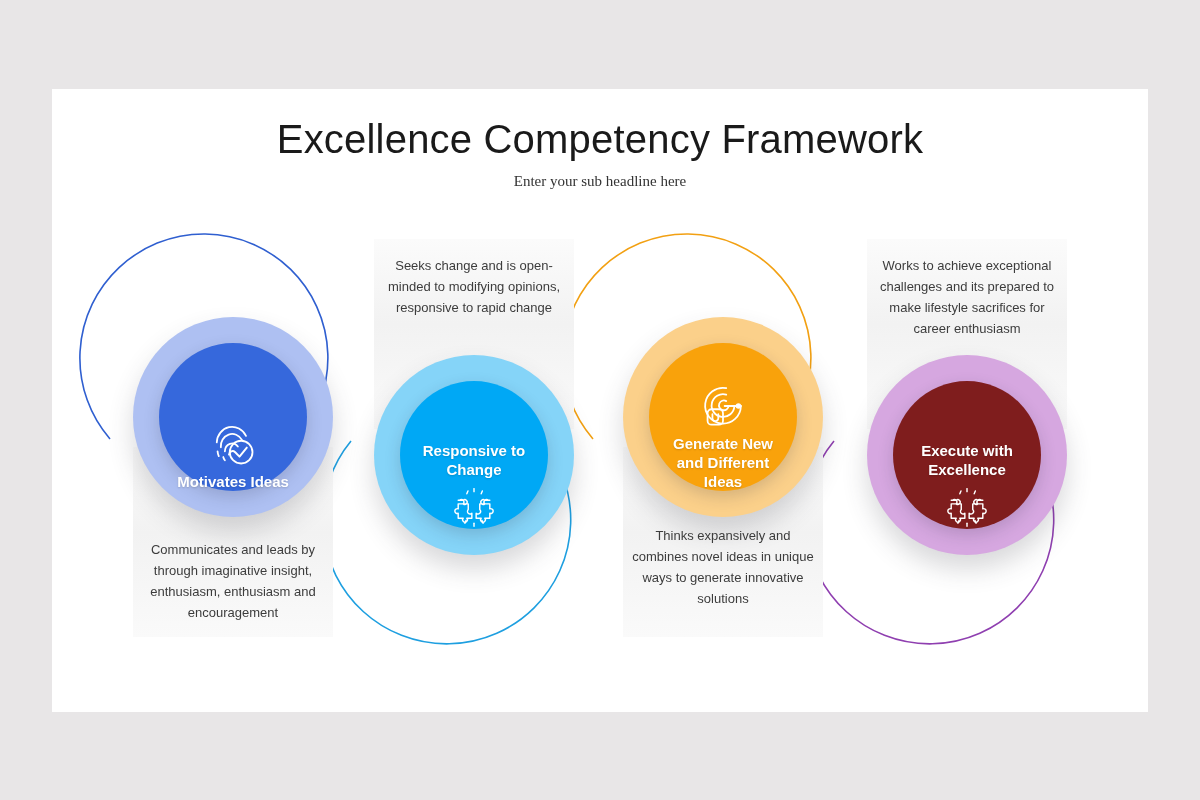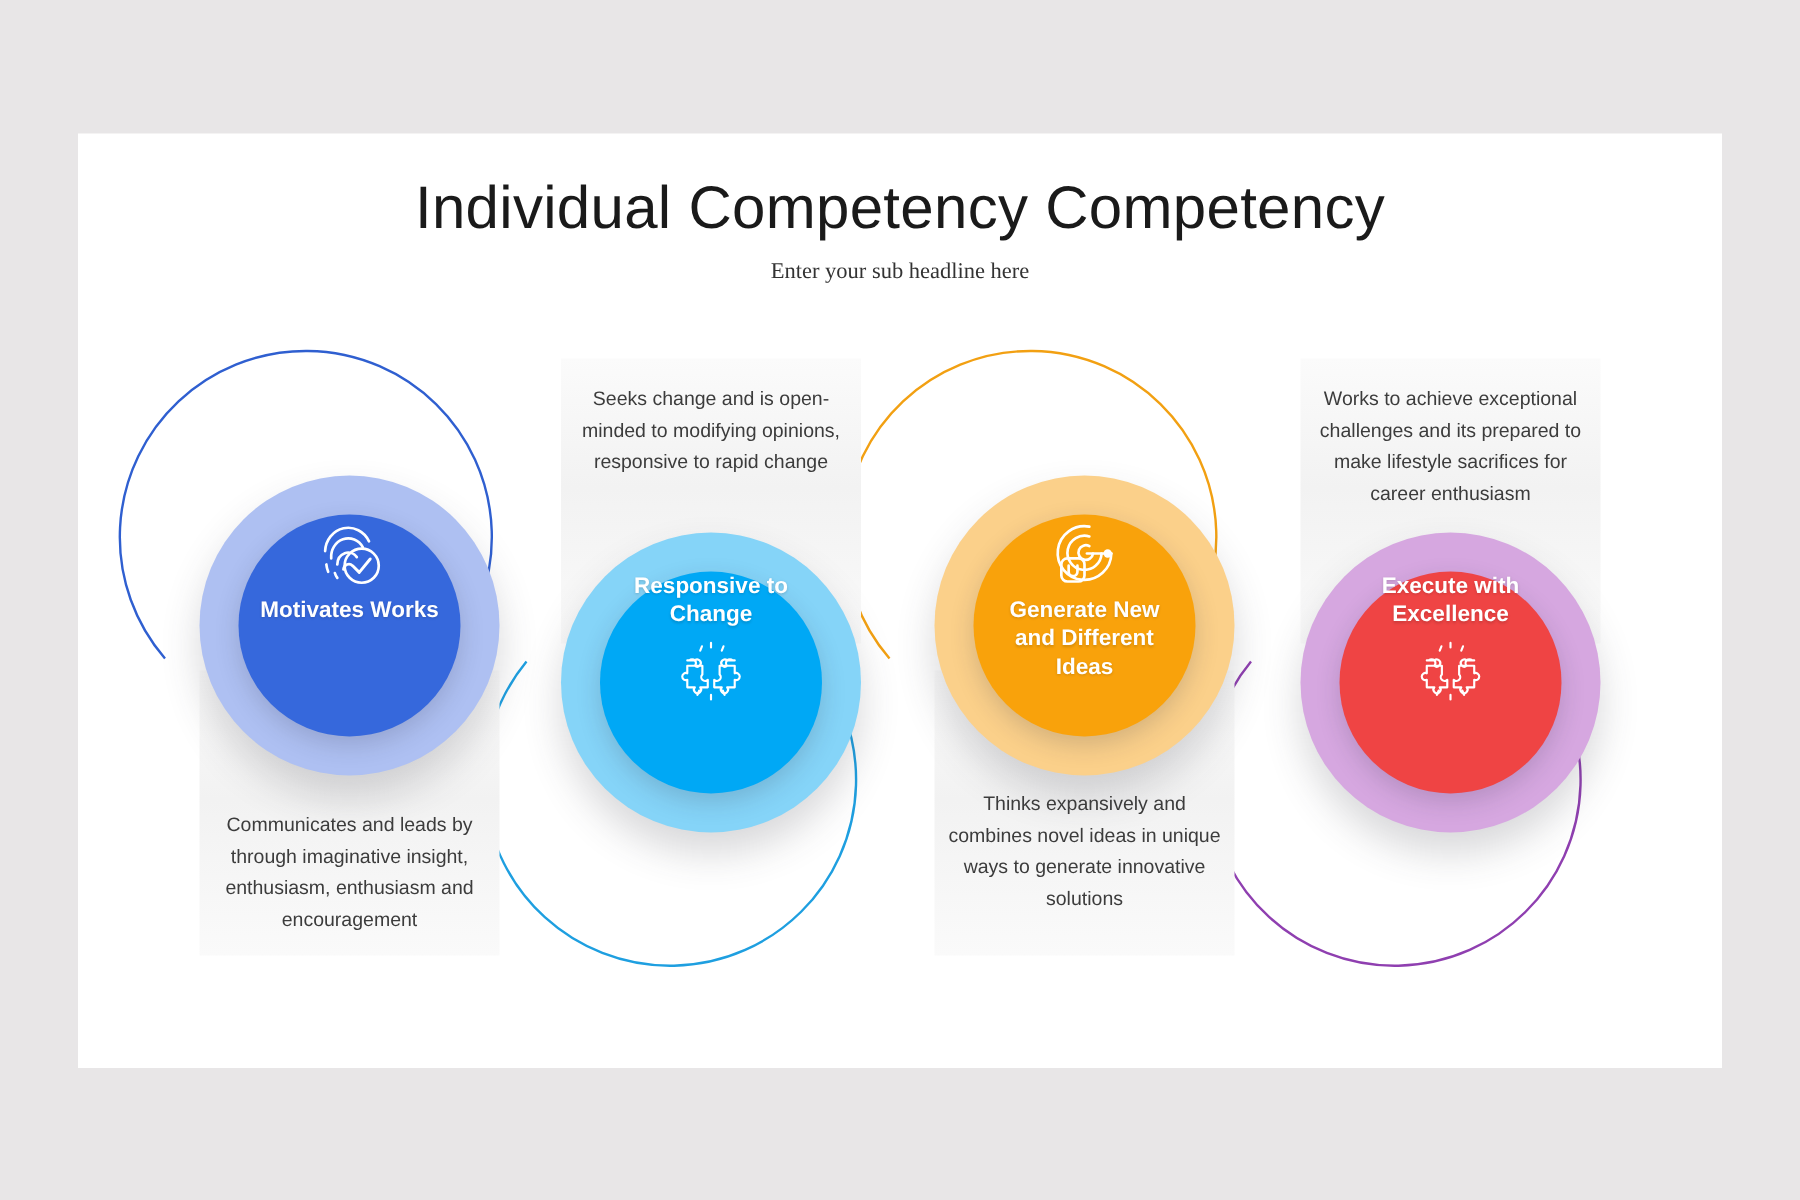--- a/index.html
+++ b/index.html
@@ -111,21 +111,21 @@
   .core {
     position: absolute;
     left: 26px;
     top: 26px;
     width: 148px;
     height: 148px;
     border-radius: 50%;
     display: flex;
     flex-direction: column;
     align-items: center;
-    justify-content: flex-start;
+    justify-content: flex-end;
     box-shadow: 0 6px 16px rgba(40,40,60,0.18);
   }
 
   .core-label {
     color: #ffffff;
     font-size: 15px;
     font-weight: bold;
     line-height: 19px;
     text-align: center;
     width: 130px;
@@ -140,21 +140,21 @@
   .icon.small { width: 46px; height: 46px; }
 
   .stack-icon-top .icon { margin-bottom: 2px; }
   .stack-icon-bottom .icon { margin-top: 4px; }
 </style>
 </head>
 <body>
 
 <div class="slide">
 
-  <div class="title">Individual Competency Competency</div>
+  <div class="title">Excellence Competency Framework</div>
   <div class="subtitle">Enter your sub headline here</div>
 
   <div class="diagram">
 
     <svg class="arcs" viewBox="0 0 1096 623">
       <defs>
         <marker id="ah1" markerWidth="9" markerHeight="9" refX="4.5" refY="7.6" orient="auto">
           <path d="M0.6,0.6 L8.4,0.6 L4.5,8.2 Z" fill="#2f5fd0"></path>
         </marker>
         <marker id="ah2" markerWidth="9" markerHeight="9" refX="4.5" refY="7.6" orient="auto">
@@ -188,21 +188,21 @@
               <path d="M12,30 a19,20 0 0 1 36,-8"></path>
               <path d="M17,36 a14,15 0 0 1 26,-9"></path>
               <path d="M22,41 a9,10 0 0 1 16,-6"></path>
               <path d="M27,45 a4.5,5 0 0 1 7.5,-3"></path>
               <path d="M13,41 a20,20 0 0 0 1.5,6"></path>
               <path d="M20,48 a11,11 0 0 0 2,4"></path>
             </g>
             <circle cx="42" cy="42" r="14" fill="none" stroke="#ffffff" stroke-width="2.2"></circle>
             <path d="M35,42.5 l5,5 l9,-11" fill="none" stroke="#ffffff" stroke-width="2.4" stroke-linecap="round" stroke-linejoin="round"></path>
           </svg>
-          <div class="core-label">Motivates Works</div>
+          <div class="core-label">Motivates Ideas</div>
         </div>
       </div>
 
       <div class="desc" style="top:222px;">Communicates and leads by through imaginative insight, enthusiasm, enthusiasm and encouragement</div>
     </div>
 
     <div class="group" style="left:322px; top:150px;">
       <div class="panel top" style="top:0;"></div>
 
       <div class="desc" style="top:16px;">Seeks change and is open-minded to modifying opinions, responsive to rapid change</div>
@@ -255,21 +255,21 @@
       <div class="desc" style="top:208px;">Thinks expansively and combines novel ideas in unique ways to generate innovative solutions</div>
     </div>
 
     <div class="group" style="left:815px; top:150px;">
       <div class="panel top" style="top:0;"></div>
 
       <div class="desc" style="top:16px;">Works to achieve exceptional challenges and its prepared to make lifestyle sacrifices for career enthusiasm</div>
 
       <div class="circle-wrap" style="top:116px;">
         <div class="ring shade" style="background:#d6a7e0;"></div>
-        <div class="core stack-icon-bottom" style="background:#ef4444;">
+        <div class="core stack-icon-bottom" style="background:#7f1d1d;">
           <div class="core-label">Execute with Excellence</div>
           <svg class="icon small" viewBox="0 0 64 64">
             <g fill="none" stroke="#ffffff" stroke-width="2" stroke-linejoin="round" stroke-linecap="round">
               <path d="M10,24 h7 a3.3,3.3 0 1 1 0,5 h-7 v7 a3.3,3.3 0 1 0 0,6 v7 h7 a3.3,3.3 0 1 0 5,0 h7 v-7
                        a3.3,3.3 0 1 1 -5,-5 v-8 h-7 a3.3,3.3 0 1 0 -5,-5 z"></path>
               <path d="M54,24 h-7 a3.3,3.3 0 1 0 0,5 h7 v7 a3.3,3.3 0 1 1 0,6 v7 h-7 a3.3,3.3 0 1 1 -5,0 h-7 v-7
                        a3.3,3.3 0 1 0 5,-5 v-8 h7 a3.3,3.3 0 1 1 5,-5 z"></path>
             </g>
             <g stroke="#ffffff" stroke-width="2" stroke-linecap="round" fill="none">
               <path d="M22,15 l1.6,-4"></path>

